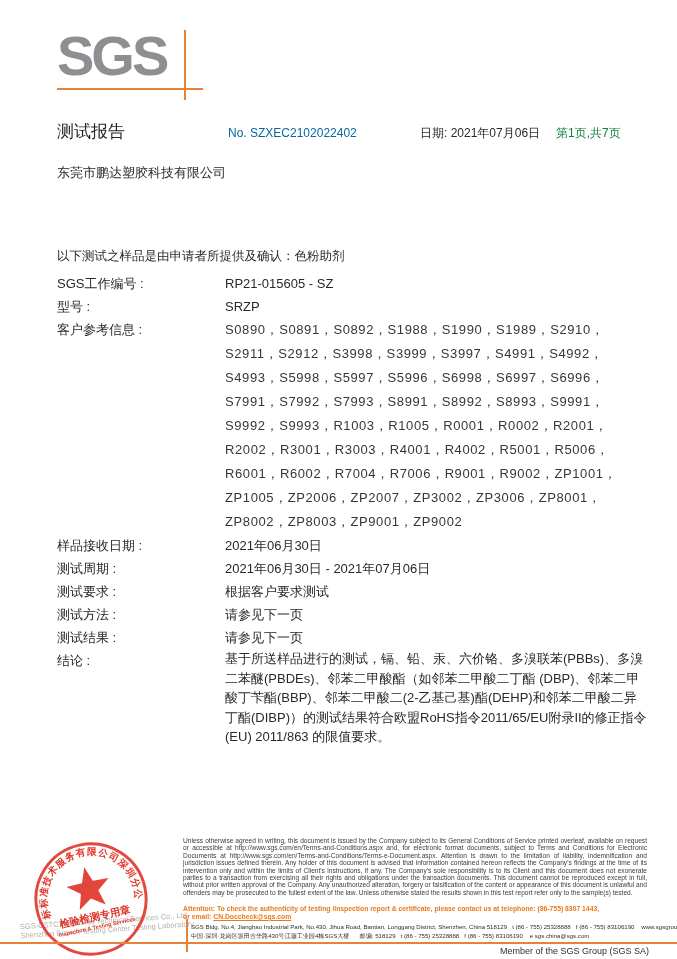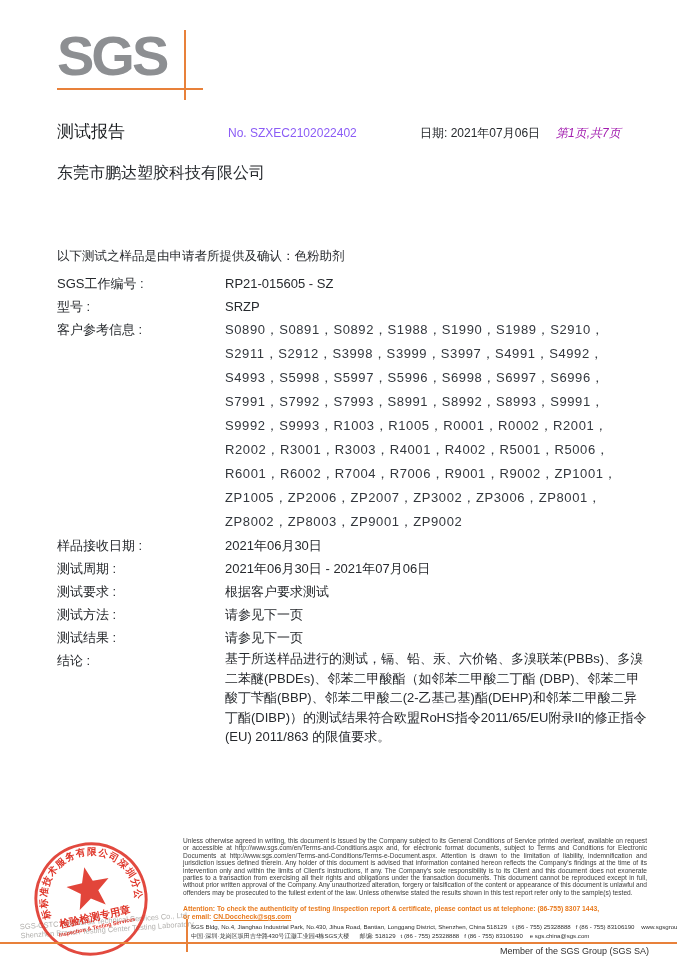--- a/index.html
+++ b/index.html
@@ -14,26 +14,26 @@
     position:absolute; left:57px; top:28px;
     font-weight:bold; font-size:56px; line-height:1;
     color:#8d8f92; letter-spacing:-3px;
   }
   .logo-hline { position:absolute; left:57px; top:88px; width:146px; height:2px; background:#e8813a; }
   .logo-vline { position:absolute; left:184px; top:30px; width:2px; height:70px; background:#e8813a; }
 
   
   .header-row { position:absolute; left:57px; top:120px; width:592px; display:flex; align-items:baseline; }
   .report-title { width:171px; font-size:17px; font-weight:normal; color:#1d2023; }
-  .report-no    { width:192px; font-size:12px; color:#8b5cf6; }
+  .report-no    { width:192px; font-size:12px; color:#0369a1; }
   .report-date  { width:136px; font-size:12px; color:#26292d; }
-  .report-page  { font-size:12px; color:#a21caf;font-style:italic; }
+  .report-page  { font-size:12px; color:#15803d; }
 
   
-  .applicant { position:absolute; left:57px; top:160px; font-size:16px; line-height:25px; color:#26292d; }
+  .applicant { position:absolute; left:57px; top:160px; font-size:13px; line-height:25px; color:#26292d; }
 
   
   .statement { position:absolute; left:57px; top:248px; font-size:12.5px; color:#26292d; }
   .fields { position:absolute; left:57px; top:272px; width:592px; }
   .frow { display:flex; font-size:13px; line-height:23px; color:#26292d; }
   .flabel { width:168px; flex-shrink:0; }
   .fvalue { flex:1; }
   .codes-line { line-height:24px; letter-spacing:0.6px; color:#33373d; }
   .conclusion .fvalue { line-height:19.5px; }
 

